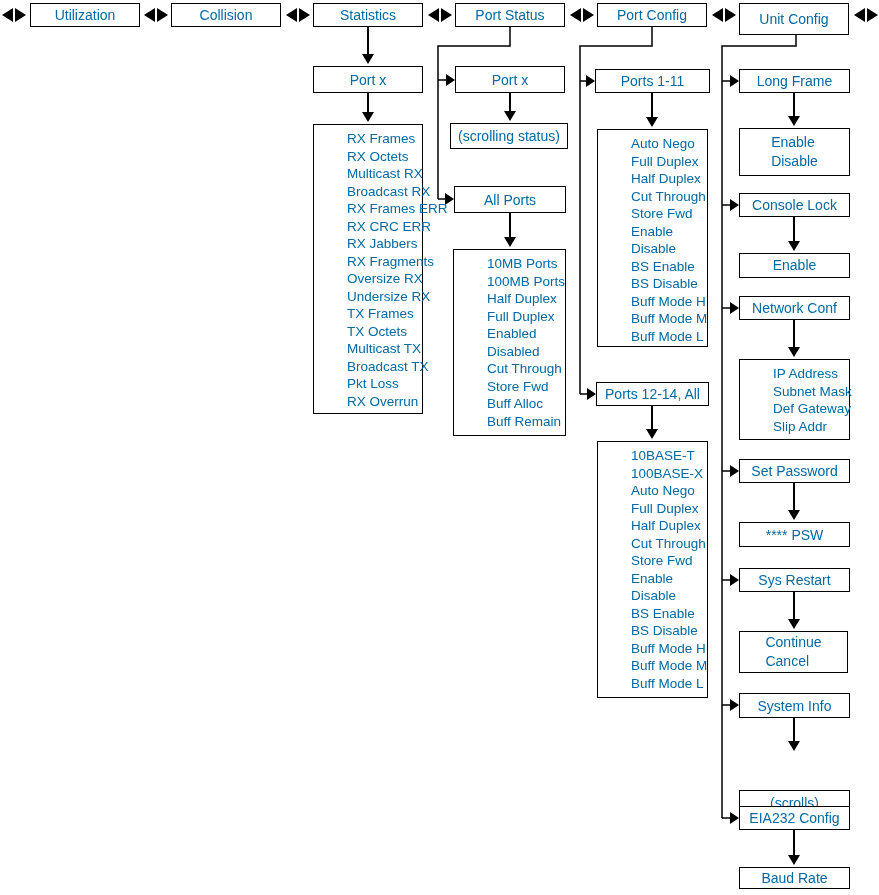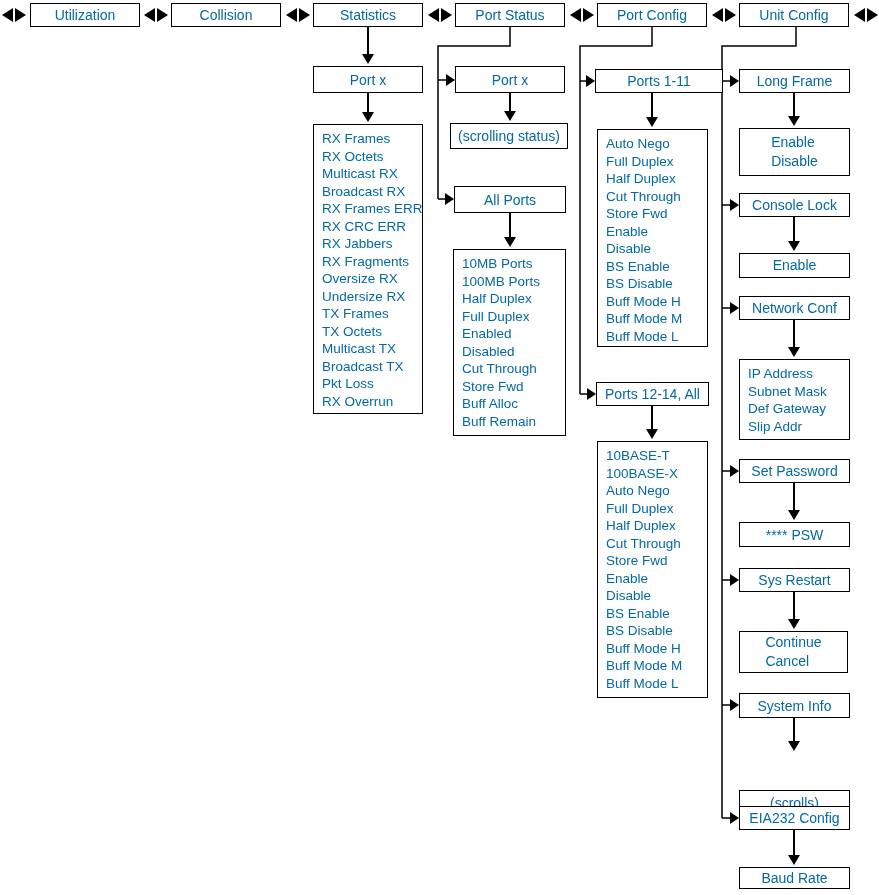--- a/index.html
+++ b/index.html
@@ -11,21 +11,21 @@
   .box{
     position:absolute;background:#fff;border:1px solid #000;box-sizing:border-box;
   }
   .single{
     display:flex;align-items:center;justify-content:center;
     font-size:14px;white-space:nowrap;
   }
   .list{
     font-size:13.5px;padding:5px 2px 4px 8px;
   }
-  .list .line{line-height:17.5px;white-space:nowrap;}
+  .list .line{line-height:17.5px;white-space:nowrap;margin-left:25px;}
   .opt{
     display:flex;align-items:center;justify-content:center;font-size:14px;
   }
   .opt .inner{text-align:left;}
   .opt .line{line-height:19px;white-space:nowrap;}
   svg line, svg polyline{stroke:#000;fill:none;}
   svg polygon{fill:#000;stroke:none;}
 </style>
 </head>
 <body>
@@ -175,21 +175,21 @@
           <polygon points="788,855 800,855 794,865"></polygon>
         </g>
     </g>
   </svg>
 
   <div class="box single" style="left:30px;top:3px;width:110px;height:24px">Utilization</div>
   <div class="box single" style="left:171px;top:3px;width:110px;height:24px">Collision</div>
   <div class="box single" style="left:313px;top:3px;width:110px;height:24px">Statistics</div>
   <div class="box single" style="left:455px;top:3px;width:110px;height:24px">Port Status</div>
   <div class="box single" style="left:597px;top:3px;width:110px;height:24px">Port Config</div>
-  <div class="box single" style="left:739px;top:3px;width:110px;height:24px">Unit Config</div>
+  <div class="box single" style="left:739px;top:3px;width:110px;height:32px">Unit Config</div>
 
   <div class="box single" style="left:313px;top:66px;width:110px;height:27px">Port x</div>
   <div class="box list" style="left:313px;top:124px;width:110px;height:290px">
       <div class="line">RX Frames</div>
       <div class="line">RX Octets</div>
       <div class="line">Multicast RX</div>
       <div class="line">Broadcast RX</div>
       <div class="line">RX Frames ERR</div>
       <div class="line">RX CRC ERR</div>
       <div class="line">RX Jabbers</div>
@@ -213,21 +213,21 @@
       <div class="line">Half Duplex</div>
       <div class="line">Full Duplex</div>
       <div class="line">Enabled</div>
       <div class="line">Disabled</div>
       <div class="line">Cut Through</div>
       <div class="line">Store Fwd</div>
       <div class="line">Buff Alloc</div>
       <div class="line">Buff Remain</div>
     </div>
 
-  <div class="box single" style="left:595px;top:69px;width:128px;height:24px">Ports 1-11</div>
+  <div class="box single" style="left:595px;top:69px;width:115px;height:24px">Ports 1-11</div>
   <div class="box list" style="left:597px;top:129px;width:111px;height:218px">
       <div class="line">Auto Nego</div>
       <div class="line">Full Duplex</div>
       <div class="line">Half Duplex</div>
       <div class="line">Cut Through</div>
       <div class="line">Store Fwd</div>
       <div class="line">Enable</div>
       <div class="line">Disable</div>
       <div class="line">BS Enable</div>
       <div class="line">BS Disable</div>

